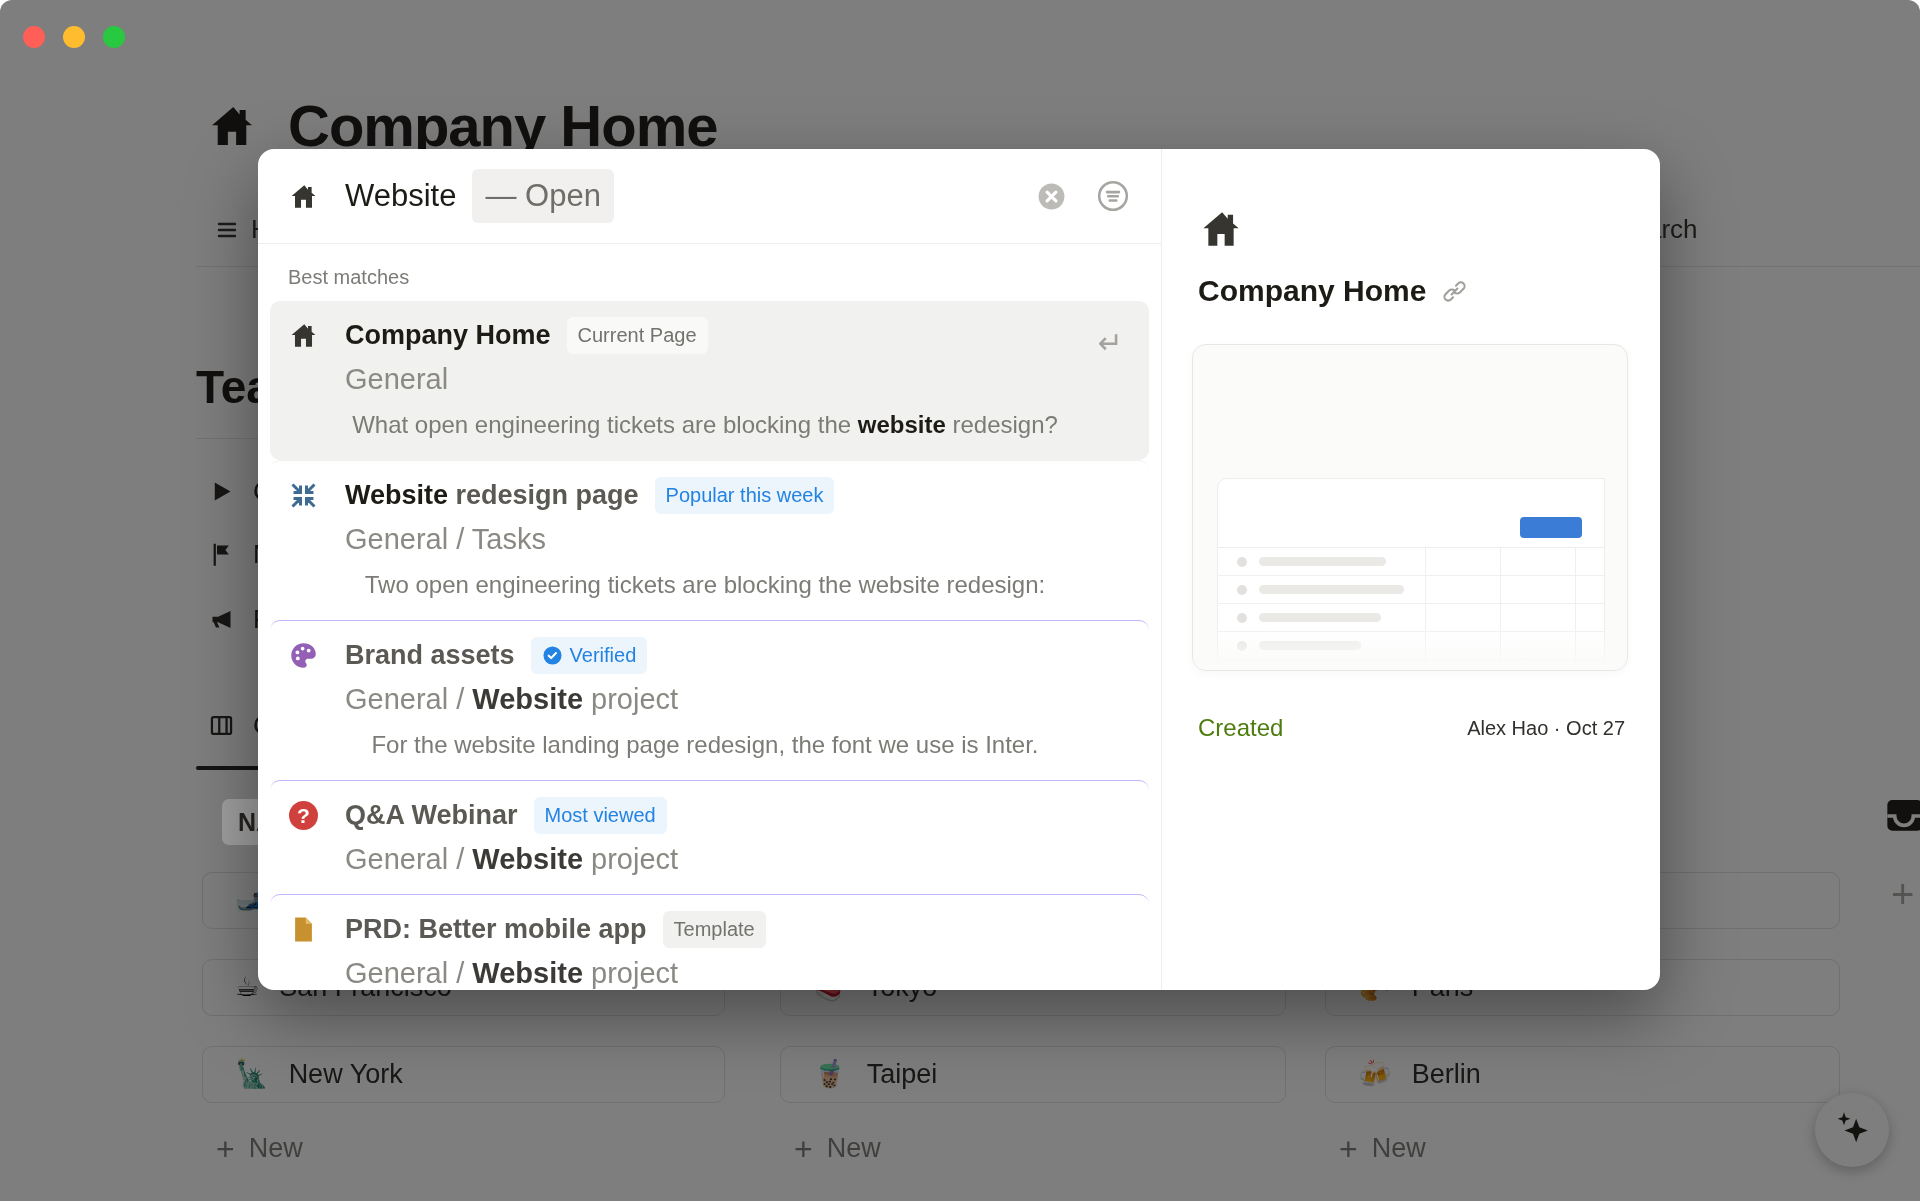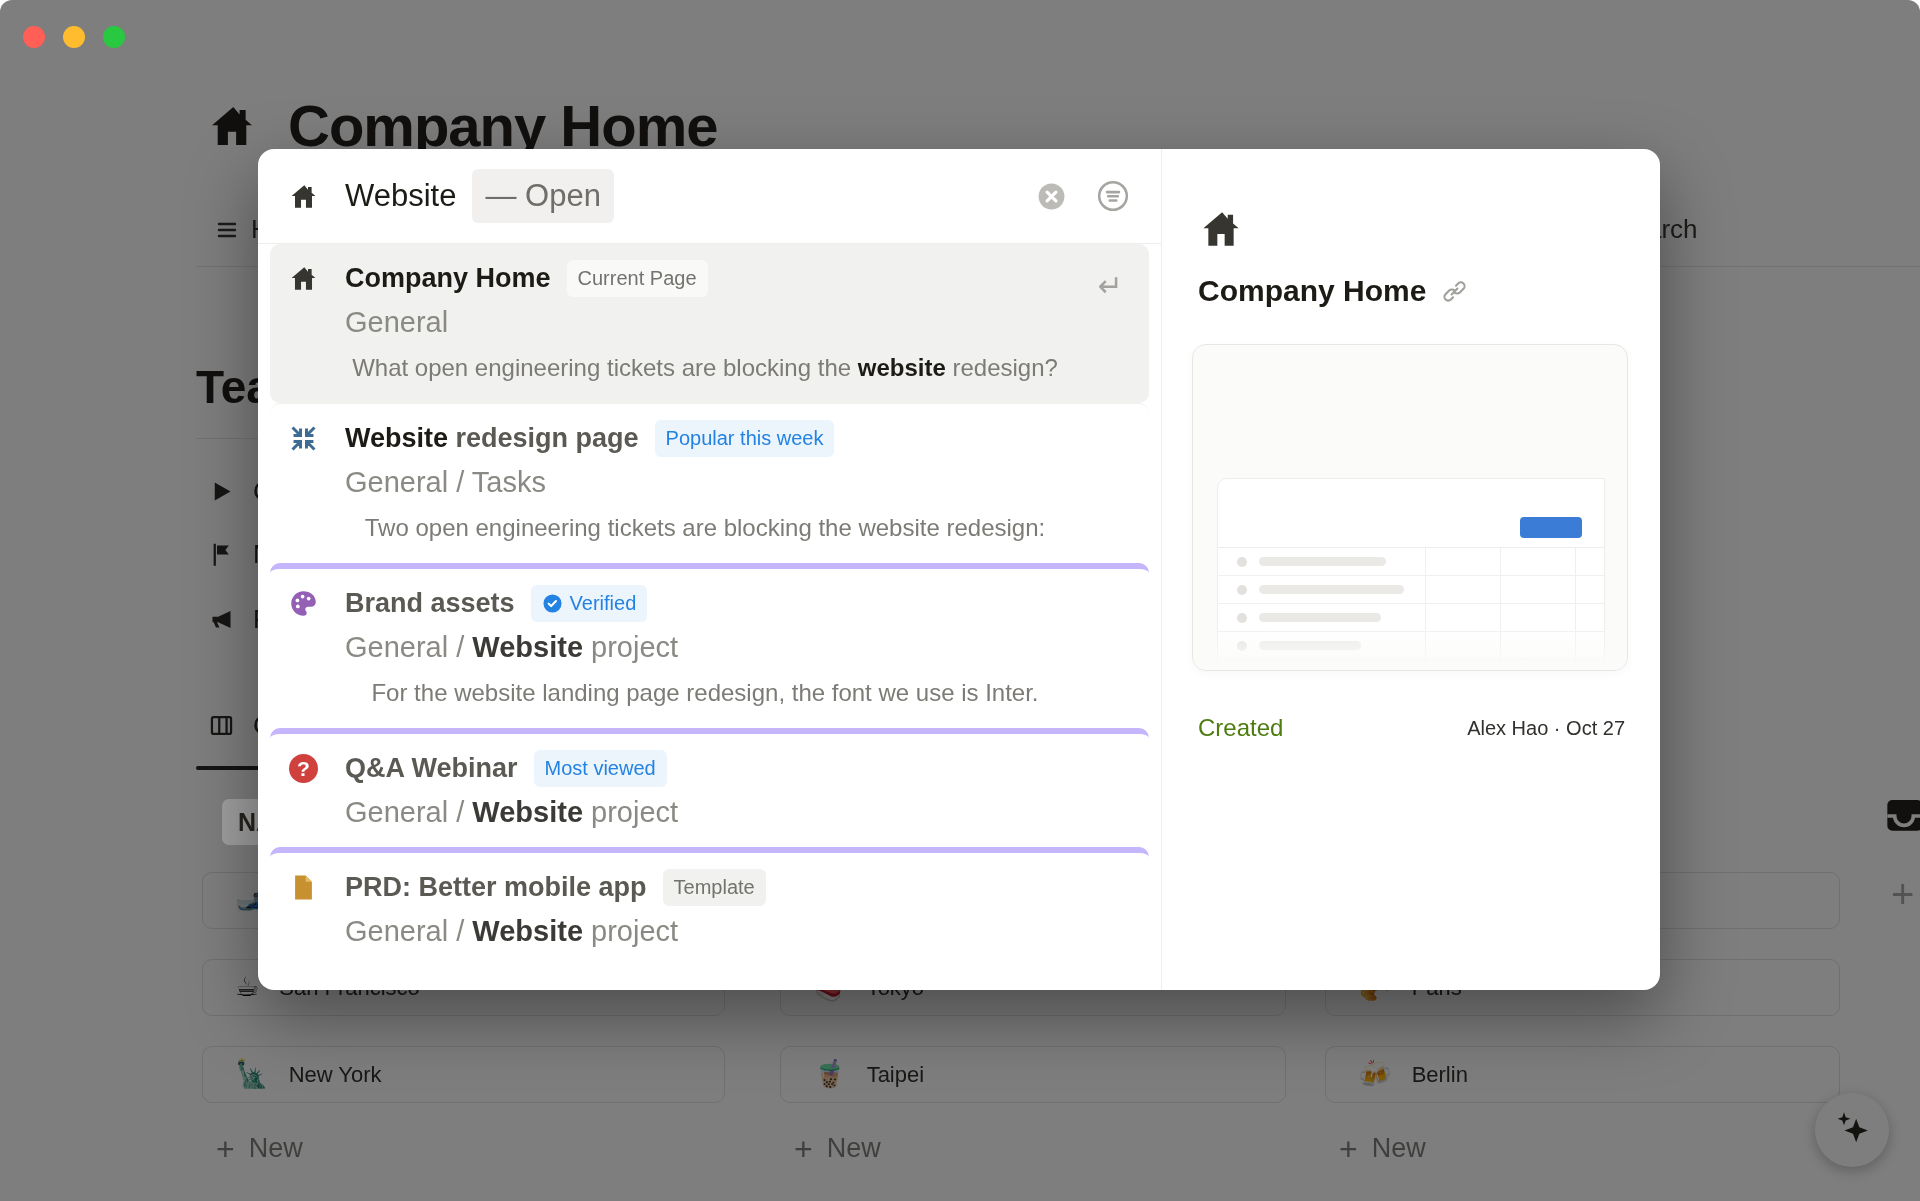--- a/index.html
+++ b/index.html
@@ -21,21 +21,21 @@
   .bg-side .sicon{width:27px;height:27px;}
   .bg-tabline{position:absolute;left:196px;top:766px;width:250px;height:4px;background:#2a2a28;border-radius:2px;}
   .bg-edge-l{position:absolute;left:1646px;top:605px;font-size:27px;font-weight:600;color:#2f2e2b;}
   .bg-inbox{position:absolute;left:1884px;top:793px;width:40px;height:44px;}
   .bg-edge-plus{position:absolute;left:1891px;top:872px;font-size:40px;color:#aaa9a5;font-weight:300;}
   
   .city-col{position:absolute;top:872px;}
   .city-card{height:57px;border:1.4px solid #e3e2df;border-radius:10px;background:#fff;
     display:flex;align-items:center;padding-left:32px;gap:20px;margin-bottom:30px;box-sizing:border-box;}
   .city-emoji{font-size:27px;line-height:1;}
-  .city-label{font-size:22px;font-weight:500;color:#33322f;text-align:right;}
+  .city-label{font-size:27px;font-weight:500;color:#33322f;text-align:right;}
   .new-row{display:flex;align-items:center;gap:14px;color:#82817d;font-size:27px;margin:28px 0 0 14px;}
   .new-row .plus{font-size:32px;font-weight:300;line-height:20px;}
   .ai-fab{position:absolute;left:1815px;top:1093px;width:74px;height:74px;border-radius:50%;background:#fff;
     box-shadow:0 4px 14px rgba(0,0,0,.25);display:flex;align-items:center;justify-content:center;}
   .ai-fab svg{width:40px;height:40px;}
 
   
   .overlay{position:absolute;inset:0;background:rgba(0,0,0,0.505);}
   .traffic{position:absolute;top:26px;left:23px;display:flex;gap:18px;z-index:20;}
   .light{width:22px;height:22px;border-radius:50%;}
@@ -49,21 +49,21 @@
   .pane-left{width:903px;flex:none;display:flex;flex-direction:column;}
   .searchbar{height:94px;flex:none;display:flex;align-items:center;padding:0 30px;border-bottom:1px solid #efeeec;}
   .searchbar .house{width:31px;height:31px;margin-right:26px;flex:none;}
   .query{font-size:31px;font-weight:500;color:#1d1b16;}
   .ghost-chip{margin-left:16px;background:#f1f0ef;border-radius:6px;padding:9px 13px;font-size:31px;color:#6f6e6a;}
   .sb-actions{margin-left:auto;display:flex;align-items:center;gap:28px;}
   .sb-actions svg{display:block;}
   .section-label{padding:22px 30px 12px;font-size:20px;color:#7c7b77;}
   .results{flex:1;overflow:hidden;}
   .result{position:relative;margin:0 12px;padding:16px 26px 18px 18px;border-radius:10px;}
-  .result + .result{border-top:6px solid #c4b5fd;}
+  .result + .result{border-top:1px solid #c4b5fd;}
   .result.selected{background:#f1f1ef;border-top:none;}
   .result.selected + .result{border-top:1px solid #f1f0ee;}
   .titleline{display:flex;align-items:center;}
   .r-icon{width:31px;height:31px;flex:none;margin-right:26px;display:flex;align-items:center;justify-content:center;}
   .r-icon svg{width:31px;height:31px;}
   .q-circle{width:29px;height:29px;border-radius:50%;background:#d0413e;color:#fff;font-size:21px;font-weight:700;
     display:flex;align-items:center;justify-content:center;}
   .t-strong{font-size:27px;font-weight:700;color:#1d1b16;white-space:pre;}
   .t-rest{font-size:27px;font-weight:600;color:#5b5954;white-space:pre;}
   .badge{margin-left:16px;display:inline-flex;align-items:center;gap:7px;font-size:20px;font-weight:500;
@@ -260,20 +260,21 @@
               </svg>
           </span>
           <span>
             <svg viewBox="0 0 24 24" width="36" height="36" fill="none" stroke="#a6a5a1" stroke-width="1.7">
                 <circle cx="12" cy="12" r="9.2"></circle>
                 <path d="M8 9.4h8M8.8 12.2h6.4M9.8 15h4.4" stroke-linecap="round"></path>
               </svg>
           </span>
         </span>
       </div>
+      <div class="section-label">Best matches</div>
       <div class="results" id="results-list">
   <div class="result selected">
     <div class="titleline">
       <span class="r-icon">
                 <svg viewBox="0 0 24 24">
                   <path fill="#37352f" d="M12.6 3.2 2.8 11.6h2.6v9.2h4.7v-6.2h3.8v6.2h4.7v-9.2h2.6l-2.9-2.5V4.6h-2.8v2.1z"></path>
                 </svg>
               </span>
       <span class="t-strong">Company Home</span>
               <span class="t-rest"></span>

